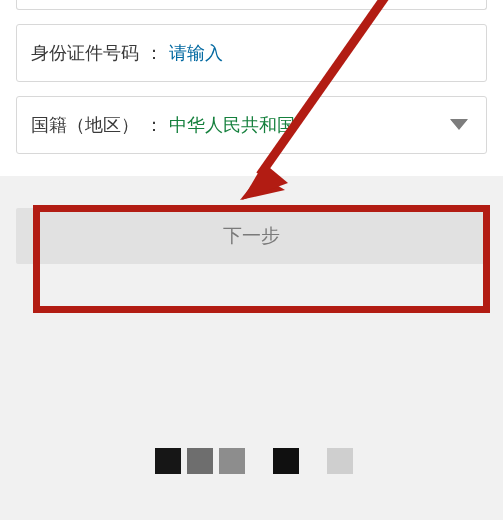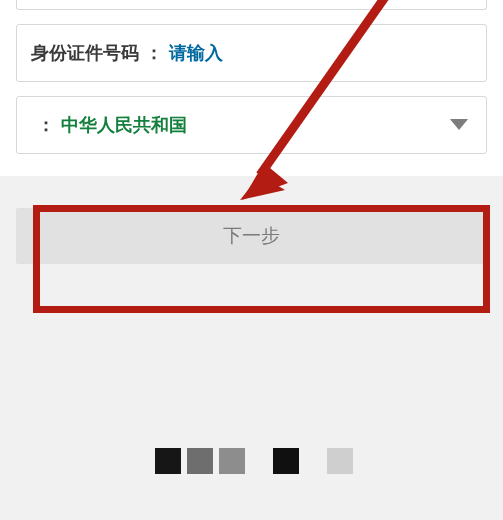--- a/index.html
+++ b/index.html
@@ -11,21 +11,20 @@
       width: 503px;
       height: 520px;
       font-family: -apple-system, "Helvetica Neue", Arial, sans-serif;
       background: #fff;
       overflow: hidden;
       position: relative;
     }
     .form-area {
       padding: 0 16px;
       background: #fff;
-      font-weight: bold;
     }
     .field-row {
       border: 1px solid #d8d8d8;
       border-radius: 3px;
       padding: 16px 14px;
       margin-top: 14px;
       display: flex;
       align-items: center;
       font-size: 18px;
       color: #333;
@@ -130,20 +129,21 @@
 <div class="form-area">
   <div class="field-partial"></div>
 
   <div class="field-row">
     <span class="field-label">身份证件号码</span>
     <span class="field-sep">：</span>
     <span class="field-placeholder">请输入</span>
   </div>
 
   <div class="field-row">
+    <span class="field-label">国籍（地区）</span>
     <span class="field-sep">：</span>
     <span class="field-value">中华人民共和国</span>
     <span class="chevron">
       <svg width="18" height="12" viewBox="0 0 18 12">
         <path d="M1 1 L9 10 L17 1" fill="#8a8a8a" stroke="#8a8a8a" stroke-width="0"></path>
         <polygon points="0,0 18,0 9,11" fill="#7d7d7d"></polygon>
       </svg>
     </span>
   </div>
 </div>

